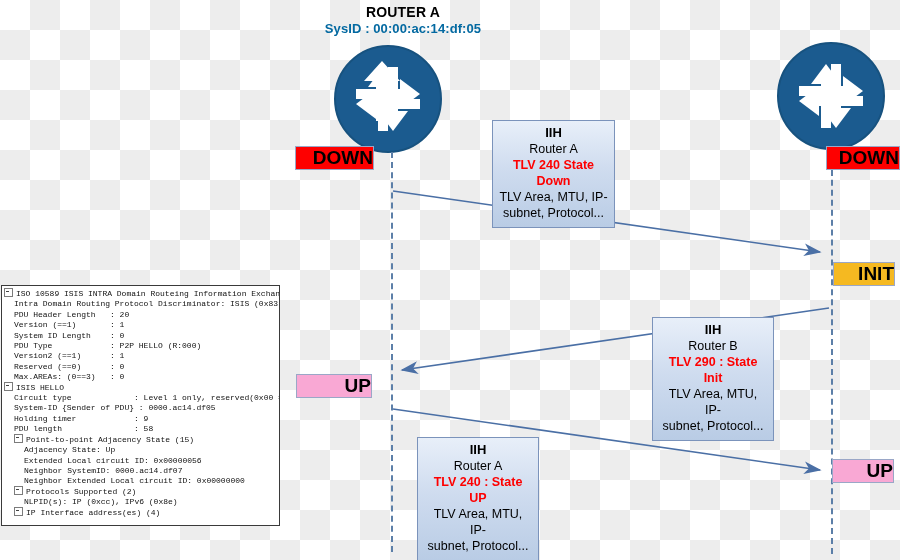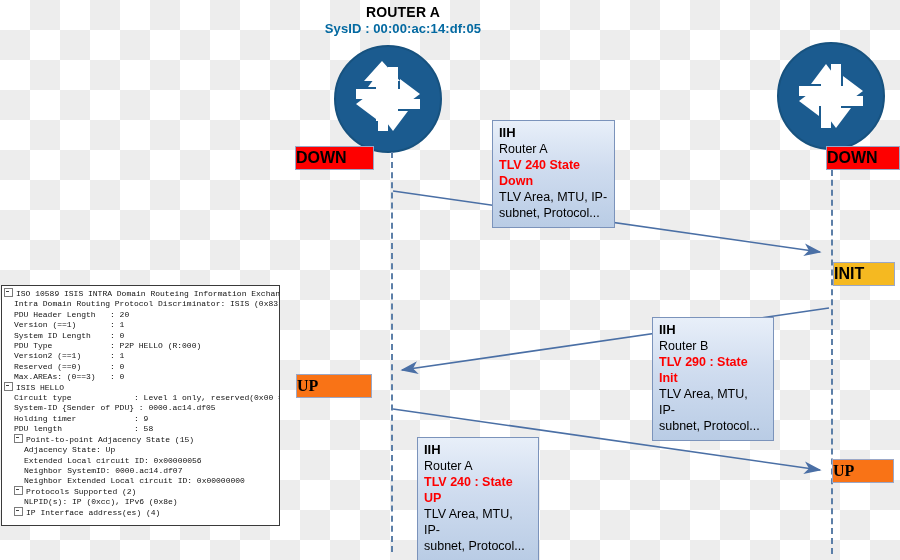--- a/index.html
+++ b/index.html
@@ -25,37 +25,37 @@
   .router svg{display:block;width:112px;height:112px;}
   #router-a{left:332px;top:43px;}
   #router-b{left:775px;top:40px;}
 
   
   .lifeline{position:absolute;width:0;border-left:2px dashed #5c7fa8;}
   #lifeline-a{left:391px;top:152px;height:400px;}
   #lifeline-b{left:831px;top:150px;height:404px;}
 
   
-  .badge{position:absolute;height:22px;line-height:22px;text-align:left;
-         font-size:16px;font-weight:bold;color:#000;border:1px solid #9aa7c7;
+  .badge{position:absolute;height:22px;line-height:22px;text-align:right;
+         font-size:19px;font-weight:bold;color:#000;border:1px solid #9aa7c7;
          box-shadow:0 0 0 0 rgba(0,0,0,0);}
   .badge.red{background:#fe0000;}
   .badge.amber{background:#f5b921;}
-  .badge.green{background:#f97316;font-family:Liberation Serif, serif;}
+  .badge.green{background:#f9a8d4;}
   #badge-down-a{left:295px;top:146px;width:77px;}
   #badge-down-b{left:826px;top:146px;width:72px;}
   #badge-init-b{left:833px;top:262px;width:60px;}
   #badge-up-a{left:296px;top:374px;width:74px;}
   #badge-up-b{left:832px;top:459px;width:60px;}
 
   
   .iih{position:absolute;box-sizing:border-box;
        border:1px solid #7b93bb;
        background:linear-gradient(180deg,#e8eff9 0%,#cfdcef 45%,#b9cce5 100%);
-       text-align:left;padding:4px 6px 6px;}
+       text-align:center;padding:4px 6px 6px;}
   .iih .t{font-size:13px;font-weight:bold;color:#000;line-height:16px;}
   .iih .r{font-size:12.5px;color:#000;line-height:16px;}
   .iih .s{font-size:12.5px;font-weight:bold;color:#fe0000;line-height:16px;}
   .iih .d{font-size:12.5px;color:#000;line-height:16px;}
   #iih-1{left:492px;top:120px;width:123px;}
   #iih-2{left:652px;top:317px;width:122px;}
   #iih-3{left:417px;top:437px;width:122px;}
 
   
   .arrows{position:absolute;inset:0;pointer-events:none;}

